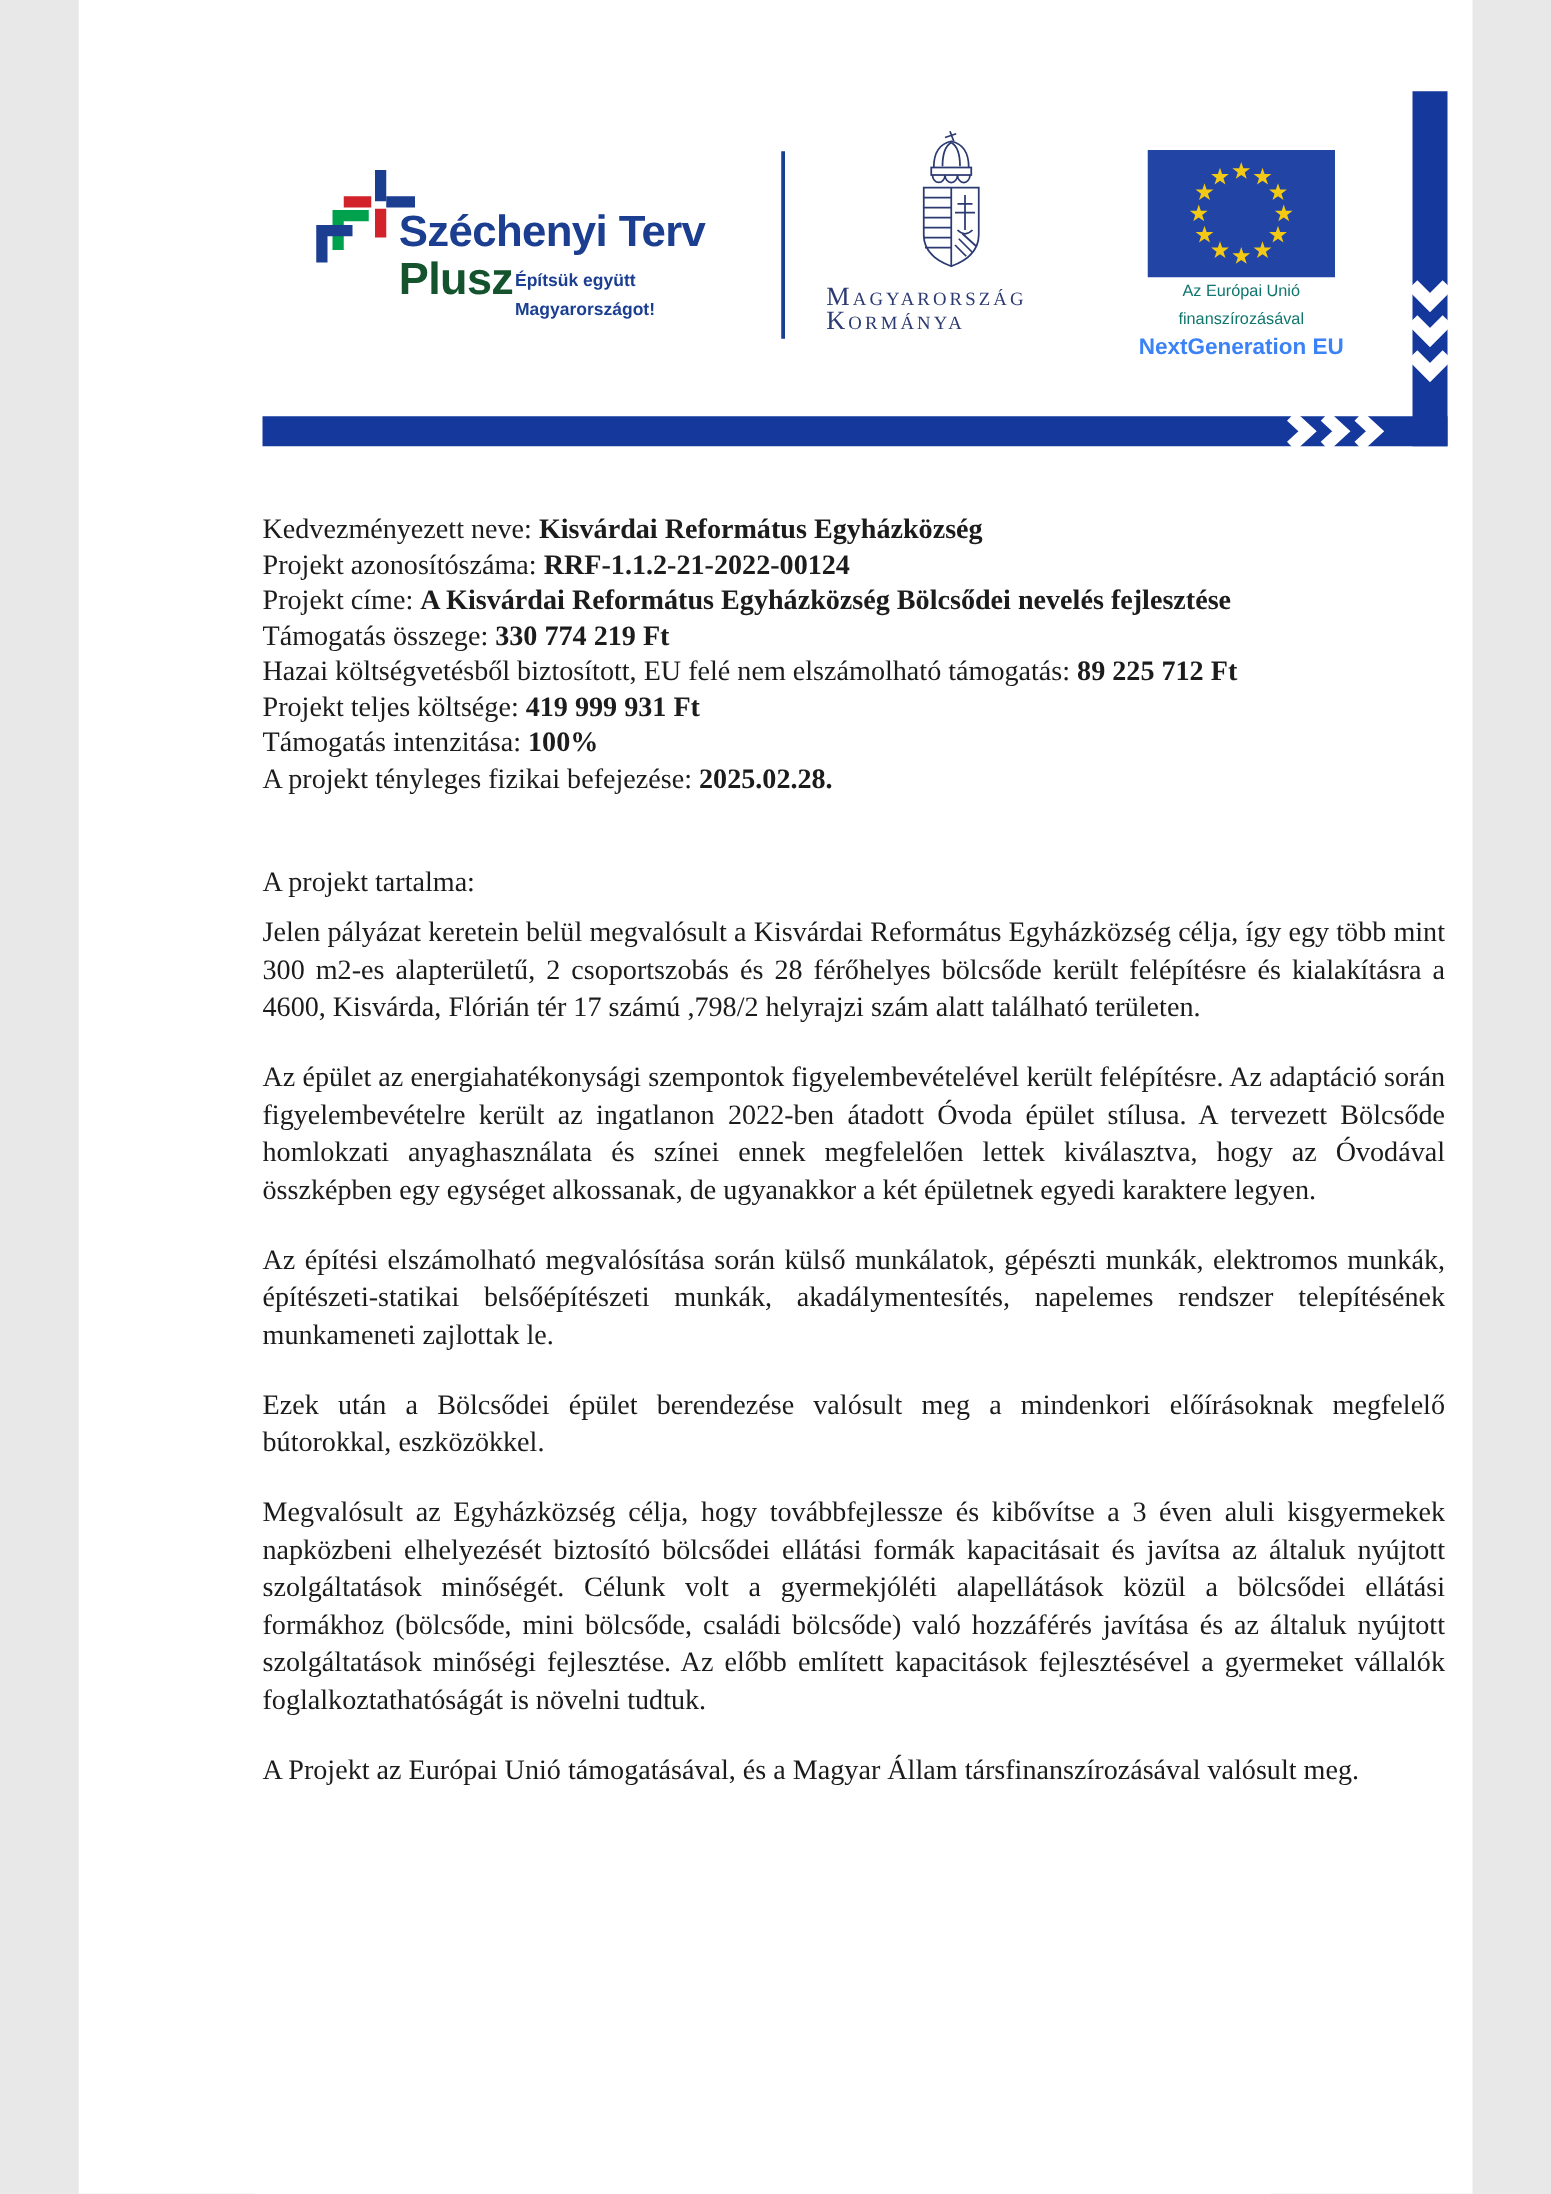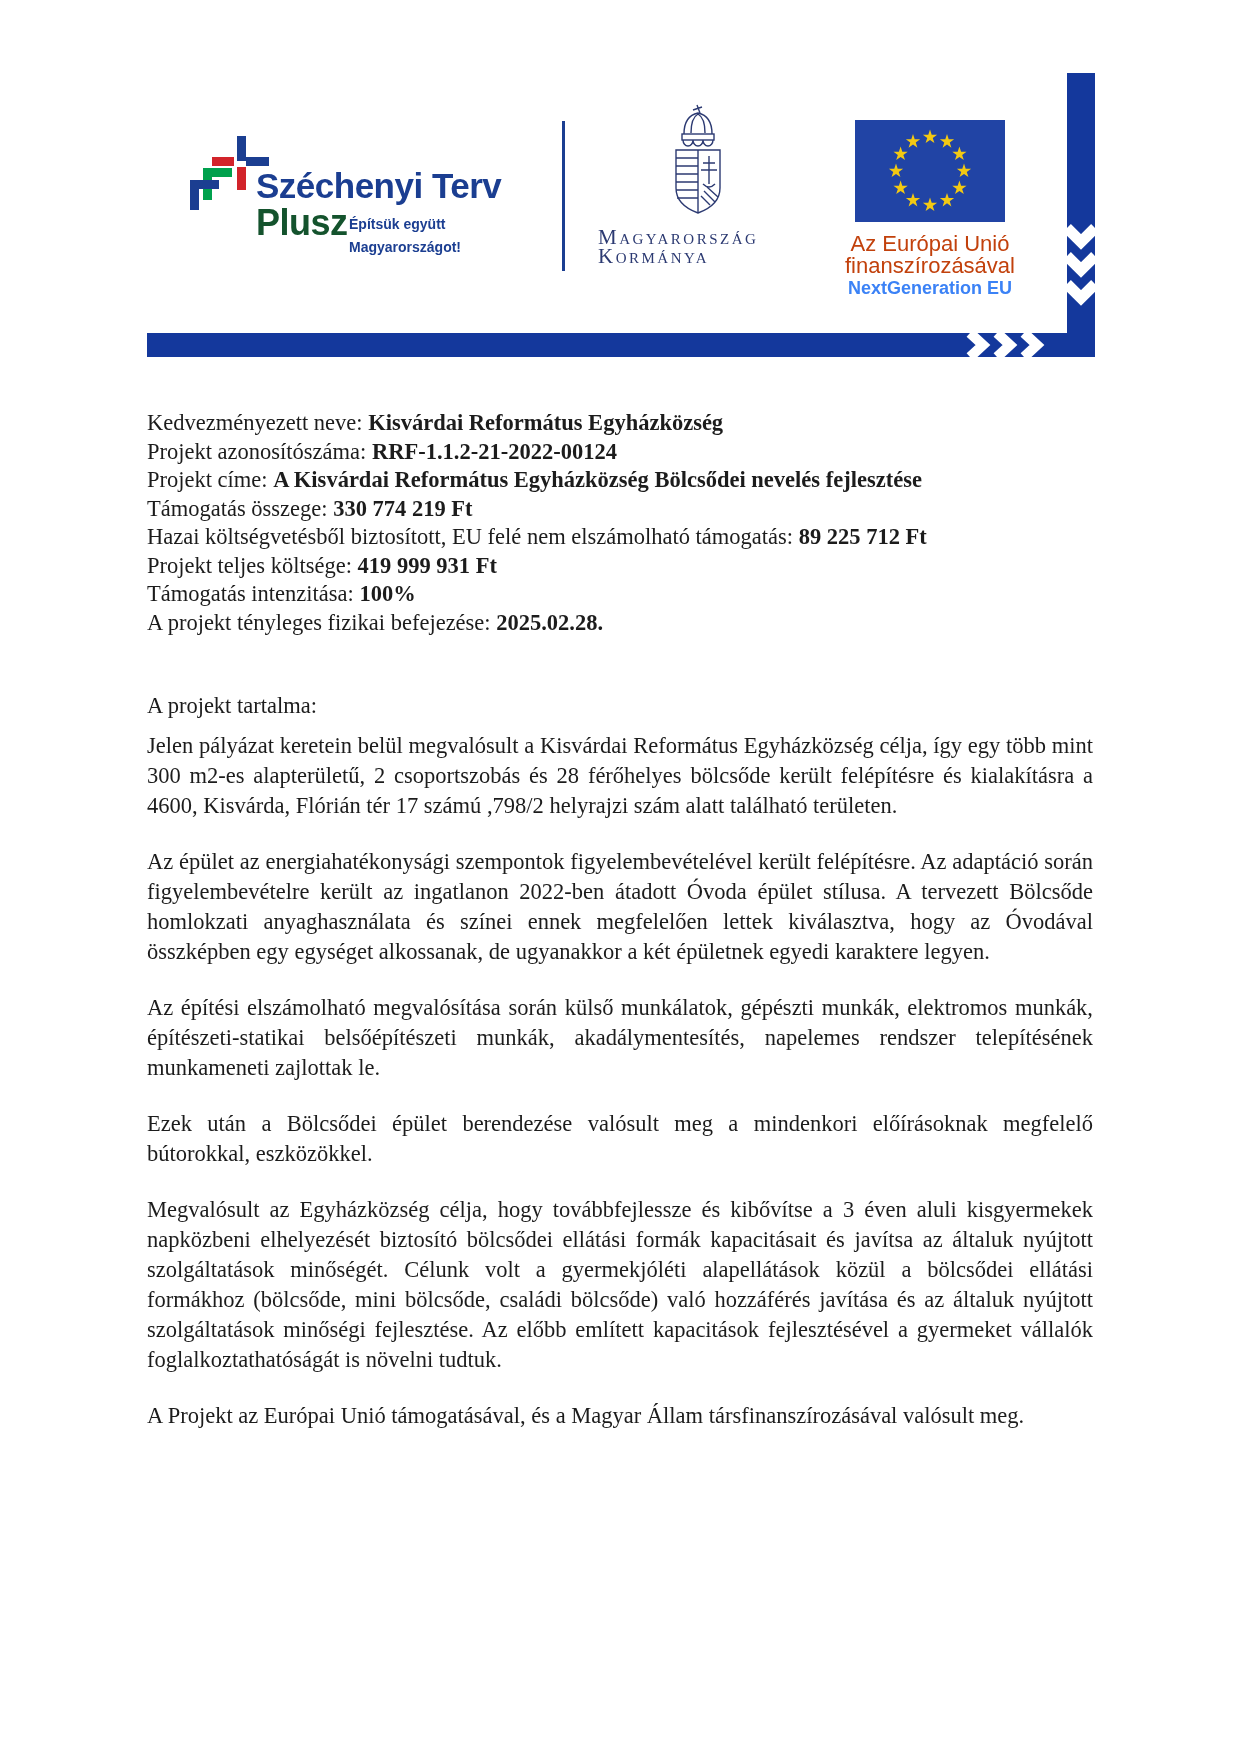--- a/index.html
+++ b/index.html
@@ -1,17 +1,17 @@
 <!DOCTYPE html>
 <html><head>
 <meta charset="utf-8">
 <style>
   html,body{margin:0;padding:0;background:#e8e8e8;}
   .page{
-    position:relative;width:1241px;height:1755px;margin:0 auto;
+    position:relative;width:1115px;height:1755px;margin:0 auto;
     background:#ffffff;overflow:hidden;
     font-family:"Liberation Serif", serif;color:#1c1c1c;
   }
   
   .banner-svg{position:absolute;left:0;top:0;pointer-events:none;}
   
   .szechenyi{position:absolute;left:188px;top:130px;width:330px;height:130px;}
   .szechenyi .icon{position:absolute;left:0;top:0;}
   .sz-title{
     position:absolute;left:68px;top:36px;
@@ -33,22 +33,22 @@
   .gov{position:absolute;left:598px;top:104px;width:200px;text-align:left;}
   .gov .arms{display:block;margin:0 auto;}
   .gov-name{
     font-variant:small-caps;font-family:"Liberation Serif",serif;
     font-size:21px;line-height:19px;letter-spacing:2.5px;color:#2c3a72;margin-top:6px;
   }
   
   .eu{position:absolute;left:830px;top:120px;width:200px;text-align:center;}
   .eu .flag{display:block;margin:0 auto;}
   .eu-caption{
-    font-family:"Liberation Sans",sans-serif;font-size:22px;line-height:22px;
-    color:#c2410c;margin-top:11px;
+    font-family:"Liberation Sans",sans-serif;font-size:13px;line-height:22px;
+    color:#0f766e;
   }
   .eu-program{
     font-family:"Liberation Sans",sans-serif;font-size:18px;line-height:23px;
     font-weight:700;color:#3b82f6;
   }
   
   .details{
     position:absolute;left:147px;top:409px;width:946px;
     font-size:22.5px;line-height:28.5px;
   }

